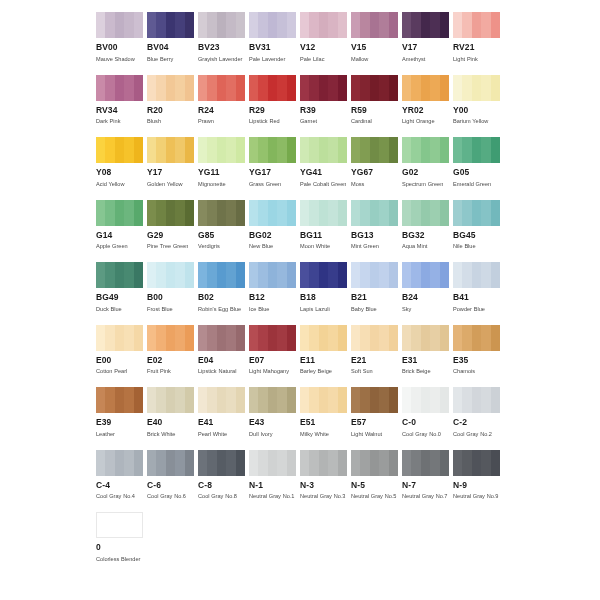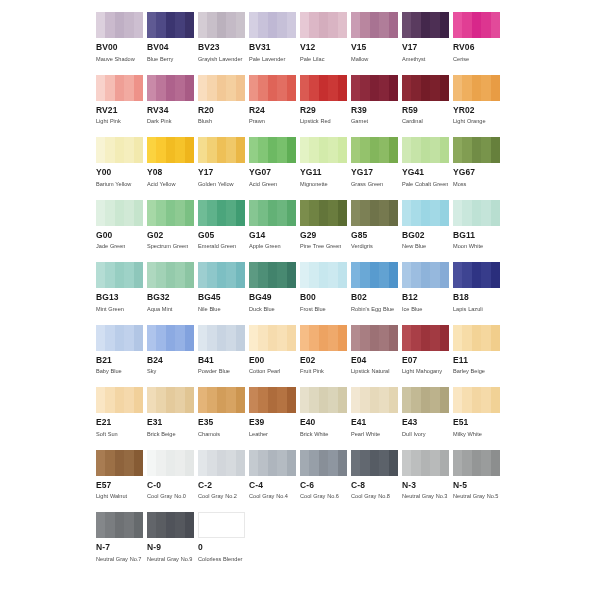--- a/index.html
+++ b/index.html
@@ -142,31 +142,20 @@
           <div class="band" style="left: 20%; width: 20%; background: rgb(90, 59, 95);"></div>
           <div class="band" style="left: 40%; width: 20%; background: rgb(68, 40, 76);"></div>
           <div class="band" style="left: 60%; width: 20%; background: rgb(77, 47, 84);"></div>
           <div class="band" style="left: 80%; width: 20%; background: rgb(61, 34, 70);"></div>
         </div>
         <div class="swatch-code">V17</div>
         <div class="swatch-name">Amethyst</div>
       </div>
       <div class="swatch-cell">
         <div class="swatch-chip">
-          <div class="band" style="left: 0%; width: 20%; background: rgb(232, 80, 159);"></div>
-          <div class="band" style="left: 20%; width: 20%; background: rgb(225, 62, 148);"></div>
-          <div class="band" style="left: 40%; width: 20%; background: rgb(216, 39, 138);"></div>
-          <div class="band" style="left: 60%; width: 20%; background: rgb(221, 53, 144);"></div>
-          <div class="band" style="left: 80%; width: 20%; background: rgb(226, 74, 154);"></div>
-        </div>
-        <div class="swatch-code">RV06</div>
-        <div class="swatch-name">Cerise</div>
-      </div>
-      <div class="swatch-cell">
-        <div class="swatch-chip">
           <div class="band" style="left: 0%; width: 20%; background: rgb(248, 210, 203);"></div>
           <div class="band" style="left: 20%; width: 20%; background: rgb(245, 189, 180);"></div>
           <div class="band" style="left: 40%; width: 20%; background: rgb(239, 159, 150);"></div>
           <div class="band" style="left: 60%; width: 20%; background: rgb(242, 170, 161);"></div>
           <div class="band" style="left: 80%; width: 20%; background: rgb(238, 146, 137);"></div>
         </div>
         <div class="swatch-code">RV21</div>
         <div class="swatch-name">Light Pink</div>
       </div>
       <div class="swatch-cell">
@@ -274,31 +263,20 @@
           <div class="band" style="left: 20%; width: 20%; background: rgb(242, 208, 116);"></div>
           <div class="band" style="left: 40%; width: 20%; background: rgb(238, 192, 87);"></div>
           <div class="band" style="left: 60%; width: 20%; background: rgb(240, 200, 104);"></div>
           <div class="band" style="left: 80%; width: 20%; background: rgb(234, 183, 70);"></div>
         </div>
         <div class="swatch-code">Y17</div>
         <div class="swatch-name">Golden Yellow</div>
       </div>
       <div class="swatch-cell">
         <div class="swatch-chip">
-          <div class="band" style="left: 0%; width: 20%; background: rgb(146, 207, 134);"></div>
-          <div class="band" style="left: 20%; width: 20%; background: rgb(130, 198, 118);"></div>
-          <div class="band" style="left: 40%; width: 20%; background: rgb(109, 185, 99);"></div>
-          <div class="band" style="left: 60%; width: 20%; background: rgb(120, 192, 108);"></div>
-          <div class="band" style="left: 80%; width: 20%; background: rgb(95, 174, 85);"></div>
-        </div>
-        <div class="swatch-code">YG07</div>
-        <div class="swatch-name">Acid Green</div>
-      </div>
-      <div class="swatch-cell">
-        <div class="swatch-chip">
           <div class="band" style="left: 0%; width: 20%; background: rgb(227, 243, 196);"></div>
           <div class="band" style="left: 20%; width: 20%; background: rgb(220, 239, 183);"></div>
           <div class="band" style="left: 40%; width: 20%; background: rgb(211, 235, 171);"></div>
           <div class="band" style="left: 60%; width: 20%; background: rgb(216, 237, 177);"></div>
           <div class="band" style="left: 80%; width: 20%; background: rgb(207, 233, 163);"></div>
         </div>
         <div class="swatch-code">YG11</div>
         <div class="swatch-name">Mignonette</div>
       </div>
       <div class="swatch-cell">
@@ -329,31 +307,20 @@
           <div class="band" style="left: 20%; width: 20%; background: rgb(129, 157, 82);"></div>
           <div class="band" style="left: 40%; width: 20%; background: rgb(113, 140, 70);"></div>
           <div class="band" style="left: 60%; width: 20%; background: rgb(120, 148, 75);"></div>
           <div class="band" style="left: 80%; width: 20%; background: rgb(102, 128, 60);"></div>
         </div>
         <div class="swatch-code">YG67</div>
         <div class="swatch-name">Moss</div>
       </div>
       <div class="swatch-cell">
         <div class="swatch-chip">
-          <div class="band" style="left: 0%; width: 20%; background: rgb(223, 240, 226);"></div>
-          <div class="band" style="left: 20%; width: 20%; background: rgb(214, 236, 218);"></div>
-          <div class="band" style="left: 40%; width: 20%; background: rgb(203, 231, 209);"></div>
-          <div class="band" style="left: 60%; width: 20%; background: rgb(209, 233, 214);"></div>
-          <div class="band" style="left: 80%; width: 20%; background: rgb(197, 228, 204);"></div>
-        </div>
-        <div class="swatch-code">G00</div>
-        <div class="swatch-name">Jade Green</div>
-      </div>
-      <div class="swatch-cell">
-        <div class="swatch-chip">
           <div class="band" style="left: 0%; width: 20%; background: rgb(166, 216, 166);"></div>
           <div class="band" style="left: 20%; width: 20%; background: rgb(150, 208, 154);"></div>
           <div class="band" style="left: 40%; width: 20%; background: rgb(132, 198, 140);"></div>
           <div class="band" style="left: 60%; width: 20%; background: rgb(142, 202, 146);"></div>
           <div class="band" style="left: 80%; width: 20%; background: rgb(123, 192, 131);"></div>
         </div>
         <div class="swatch-code">G02</div>
         <div class="swatch-name">Spectrum Green</div>
       </div>
       <div class="swatch-cell">
@@ -744,20 +711,31 @@
       <div class="swatch-cell">
         <div class="swatch-chip">
           <div class="band" style="left: 0%; width: 20%; background: rgb(108, 114, 122);"></div>
           <div class="band" style="left: 20%; width: 20%; background: rgb(98, 104, 112);"></div>
           <div class="band" style="left: 40%; width: 20%; background: rgb(86, 92, 100);"></div>
           <div class="band" style="left: 60%; width: 20%; background: rgb(92, 98, 106);"></div>
           <div class="band" style="left: 80%; width: 20%; background: rgb(76, 82, 90);"></div>
         </div>
         <div class="swatch-code">C-8</div>
         <div class="swatch-name">Cool Gray No.8</div>
+      </div>
+      <div class="swatch-cell">
+        <div class="swatch-chip">
+          <div class="band" style="left: 0%; width: 20%; background: rgb(224, 226, 226);"></div>
+          <div class="band" style="left: 20%; width: 20%; background: rgb(216, 218, 218);"></div>
+          <div class="band" style="left: 40%; width: 20%; background: rgb(208, 210, 210);"></div>
+          <div class="band" style="left: 60%; width: 20%; background: rgb(212, 214, 214);"></div>
+          <div class="band" style="left: 80%; width: 20%; background: rgb(202, 204, 204);"></div>
+        </div>
+        <div class="swatch-code">N-1</div>
+        <div class="swatch-name">Neutral Gray No.1</div>
       </div>
       <div class="swatch-cell">
         <div class="swatch-chip">
           <div class="band" style="left: 0%; width: 20%; background: rgb(198, 200, 200);"></div>
           <div class="band" style="left: 20%; width: 20%; background: rgb(188, 190, 190);"></div>
           <div class="band" style="left: 40%; width: 20%; background: rgb(178, 180, 180);"></div>
           <div class="band" style="left: 60%; width: 20%; background: rgb(184, 186, 186);"></div>
           <div class="band" style="left: 80%; width: 20%; background: rgb(170, 172, 172);"></div>
         </div>
         <div class="swatch-code">N-3</div>

